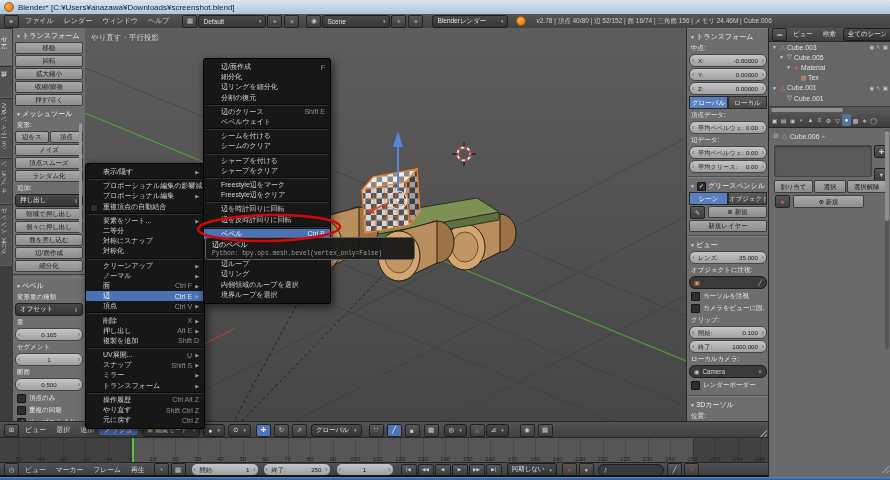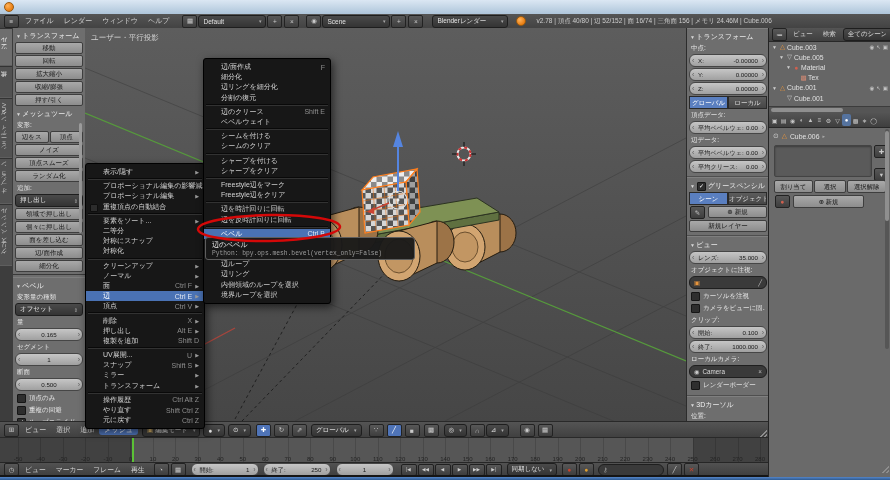--- a/index.html
+++ b/index.html
@@ -128,20 +128,21 @@
   .taskbar{background:linear-gradient(#5585c8,#2d5a91);}
   .redellipse{position:absolute;left:194px;top:212px;width:150px;height:32px;z-index:70;pointer-events:none;}
 </style>
 </head>
 <body>
 
 <div id="root">
 
   <div class="abs titlebar">
     <span class="blogo"></span>
+    <span>Blender* [C:¥Users¥anazawa¥Downloads¥screenshot.blend]</span>
   </div>
 
   <div class="abs infobar">
     <span class="iconbtn" style="margin-left:4px">≡</span>
     <span id="info-menus" style="display:flex">
         <span class="hmenu">ファイル</span>
         <span class="hmenu">レンダー</span>
         <span class="hmenu">ウィンドウ</span>
         <span class="hmenu">ヘルプ</span>
       </span>
@@ -335,21 +336,21 @@
         <circle cx="379" cy="126" r="6.5" fill="none" stroke="#e8e8e8" stroke-width="2"></circle>
         <circle cx="379" cy="126" r="6.5" fill="none" stroke="#cc3333" stroke-width="2" stroke-dasharray="3 3"></circle>
         <g stroke="#111" stroke-width="1">
           <line x1="379" y1="114" x2="379" y2="119"></line>
             <line x1="379" y1="133" x2="379" y2="138"></line>
           <line x1="367" y1="126" x2="372" y2="126"></line>
             <line x1="386" y1="126" x2="391" y2="126"></line>
         </g>
       </g>
     </svg>
-    <div class="viewlabel">ユーザー・平行投影</div>
+    <div class="viewlabel">やり直す・平行投影</div>
   </div>
 
   <div class="abs npanel">
     <div class="psec">
       <div class="phead">トランスフォーム</div>
       <div class="plabel">中点:</div>
       <div class="numf">
           <span>X:</span>
           <span>-0.00000</span>
         </div>

